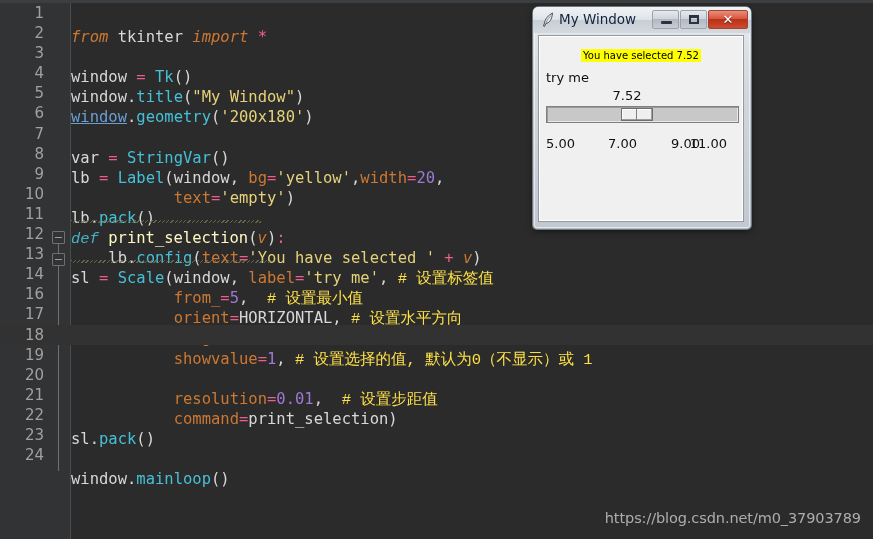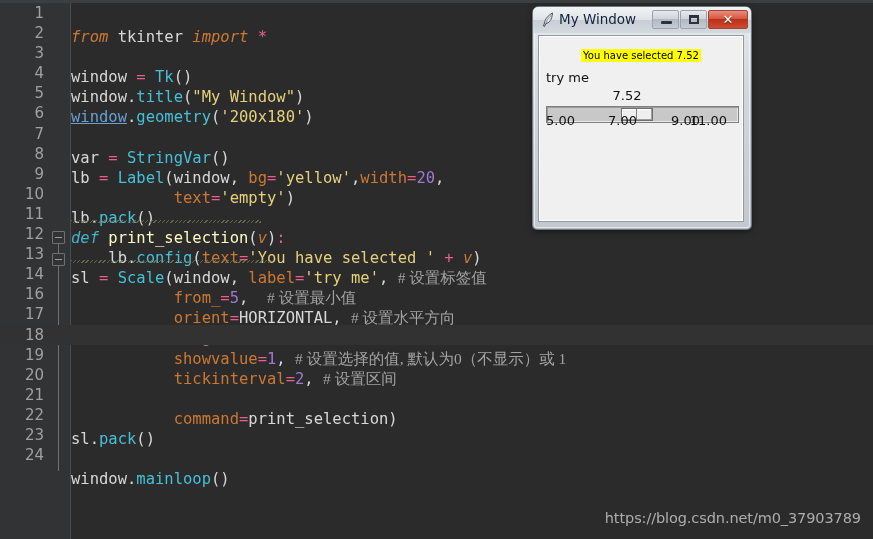--- a/index.html
+++ b/index.html
@@ -95,30 +95,30 @@
   .code {
     position: absolute;
     left: 71px;
     white-space: pre;
     color: #a9b7c6;
     margin-top: 24px;
   }
 
   
   .kw       { color: #cc7832; font-style: italic; }
-  .kw-def   { color: #47b1c8; font-style: italic; }
+  .kw-def   { color: #47b1c8; font-style: italic; font-family: Liberation Mono, monospace; }
   .white    { color: #d8d8d8; }
   .fn       { color: #46c0d8; }
   .fndef    { color: #fef9c3; }
   .op       { color: #ed5e8c; }
   .str      { color: #e5d17a; }
   .num      { color: #9e78d4; }
   .param    { color: #cc7832; }
   .ital-par { color: #cc7832; font-style: italic; }
-  .comment  { color: #a3a3a3; font-family: Liberation Serif, serif; }
+  .comment  { color: #fde047; font-family: Liberation Mono, monospace; }
   .star     { color: #ed5e8c; }
   .ulink    { color: #6a9fd4; text-decoration: underline; }
   .colon    { color: #ed5e8c; }
 
   
   .foldmark {
     position: absolute;
     left: 52px;
     width: 13px; height: 13px;
     box-sizing: border-box;
@@ -316,21 +316,21 @@
   }
   .slider::after {
     content: "";
     position: absolute;
     left: 14px; top: 0; bottom: 0;
     width: 1px;
     background: #808080;
   }
   .ticks {
     position: absolute;
-    top: 43px; left: 0;
+    top: 66px; left: 0;
     width: 193px;
     height: 18px;
   }
   .tick {
     position: absolute;
     font-size: 13px;
     color: #101010;
     font-family: "DejaVu Sans", sans-serif;
     white-space: nowrap;
   }
@@ -382,23 +382,23 @@
 
       <div class="row"><span class="gnum">14</span><span class="code"><span class="white">           </span><span class="param">from_</span><span class="op">=</span><span class="num">5</span><span class="white">,  </span><span class="comment"># 设置最小值</span></span></div>
 
 
       <div class="row"><span class="gnum">16</span><span class="code"><span class="white">           </span><span class="param">orient</span><span class="op">=</span><span class="white">HORIZONTAL, </span><span class="comment"># 设置水平方向</span></span></div>
 
       <div class="row"><span class="gnum">17</span><span class="code"><span class="white">           </span><span class="param">length</span><span class="op">=</span><span class="num">200</span><span class="white">, </span><span class="comment"># 设置Scale大小</span></span></div>
 
       <div class="row current"><span class="gnum">18</span><span class="code"><span class="white">           </span><span class="param">showvalue</span><span class="op">=</span><span class="num">1</span><span class="white">, </span><span class="comment"># 设置选择的值, 默认为0（不显示）或 1</span></span></div>
 
-      <div class="row"><span class="gnum">19</span><span class="code"><span class="white">           </span><span class="param">tickinterval</span><span class="op">=</span><span class="num">2</span><span class="white">, </span><span class="comment"># 设置区间</span></span></div>
-
-      <div class="row"><span class="gnum">20</span></div>
+      <div class="row"><span class="gnum">19</span></div>
+
+      <div class="row"><span class="gnum">20</span><span class="code"><span class="white">           </span><span class="param">resolution</span><span class="op">=</span><span class="num">0.01</span><span class="white">,  </span><span class="comment"># 设置步距值</span></span></div>
 
       <div class="row"><span class="gnum">21</span><span class="code"><span class="white">           </span><span class="param">command</span><span class="op">=</span><span class="white">print_selection)</span></span></div>
 
       <div class="row"><span class="gnum">22</span><span class="code"><span class="white">sl.</span><span class="fn">pack</span><span class="white">()</span></span></div>
 
       <div class="row"><span class="gnum">23</span><span class="code"></span></div>
 
       <div class="row"><span class="gnum">24</span><span class="code"><span class="white">window.</span><span class="fn">mainloop</span><span class="white">()</span></span></div>
 
     </div>

